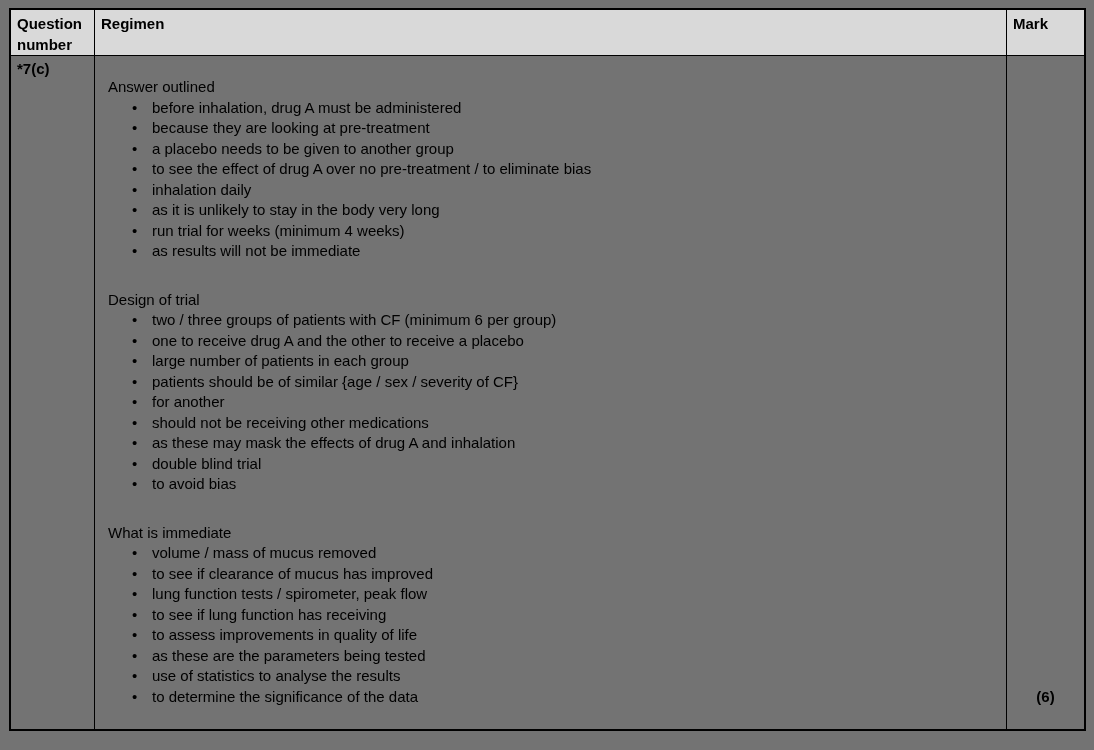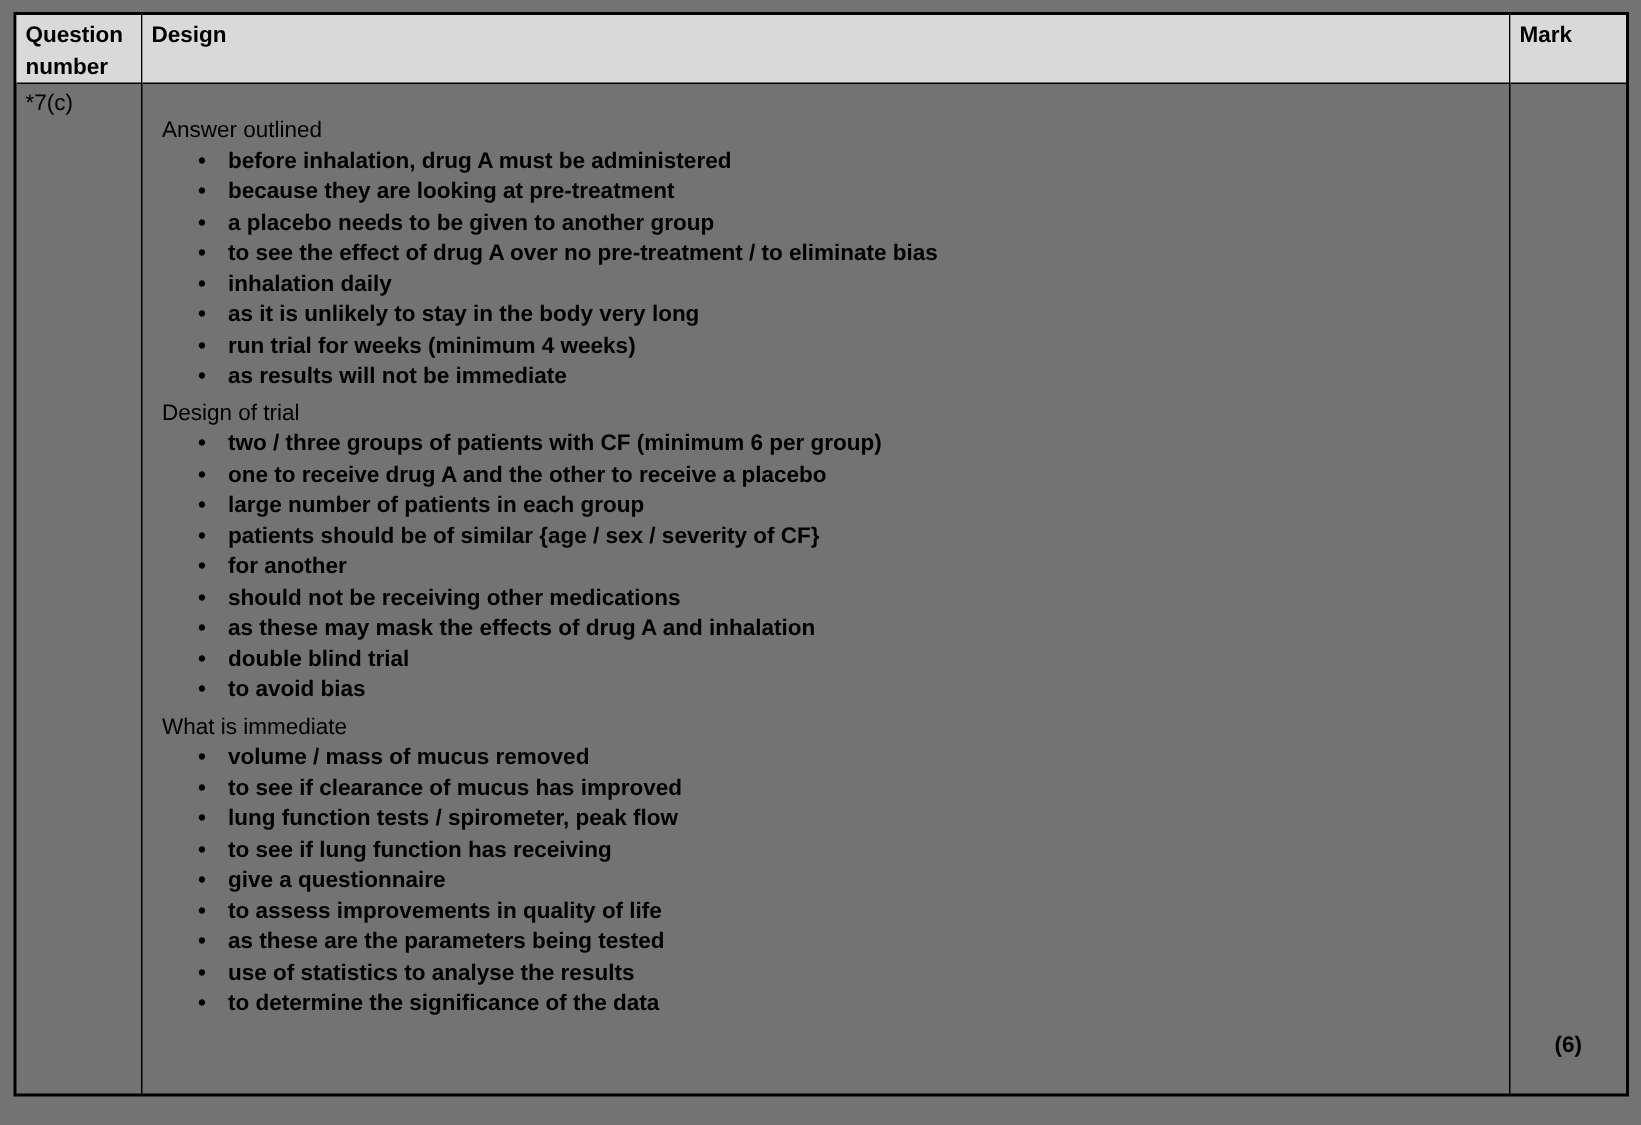--- a/index.html
+++ b/index.html
@@ -37,36 +37,35 @@
     background: var(--header-bg, #d9d9d9);
     border-bottom: 1px solid var(--border-color, #000);
     font-weight: bold;
     font-size: 15px;
     line-height: 21px;
     padding: 3px 6px 0 6px;
   }
   .hdr-q { white-space: pre-line; }
   .body-q {
     padding: 4px 6px 0 6px;
-    font-weight: normal;
+    font-weight: bold;
     font-size: 15px;
   }
   .body-a {
     padding: 21px 12px 0 13px;
     font-size: 15px;
     line-height: 20.5px;
   }
-  .answer-section { margin-top: 4px; }
+  .answer-section { margin-top: 28px; }
   .answer-section:first-child { margin-top: 0; }
   .section-title { margin: 0; }
   ul.bullets {
     margin: 0;
     padding: 0 0 0 44px;
     list-style: none;
-    font-weight: bold;
   }
   ul.bullets li { position: relative; }
   ul.bullets li::before {
     content: "\2022";
     position: absolute;
     left: -20px;
   }
   .body-m {
     display: flex;
     align-items: flex-end;
@@ -78,21 +77,21 @@
 </style>
 </head>
 <body>
 
 <div class="page">
   <div class="ms-table">
 
     <div class="cell hdr hdr-q border-r">Question
 number</div>
 
-    <div class="cell hdr border-r">Design</div>
+    <div class="cell hdr border-r">Regimen</div>
 
     <div class="cell hdr">Mark</div>
 
     <div class="cell body-q border-r">
       <span>*7(c)</span>
     </div>
 
     <div class="cell body-a border-r" id="answer-cell">
         <div class="answer-section">
           <div class="section-title">Answer outlined</div>
@@ -121,21 +120,20 @@
             <li>to avoid bias</li>
           </ul>
         </div>
         <div class="answer-section">
           <div class="section-title">What is immediate</div>
           <ul class="bullets">
             <li>volume / mass of mucus removed</li>
             <li>to see if clearance of mucus has improved</li>
             <li>lung function tests / spirometer, peak flow</li>
             <li>to see if lung function has receiving</li>
-            <li>give a questionnaire</li>
             <li>to assess improvements in quality of life</li>
             <li>as these are the parameters being tested</li>
             <li>use of statistics to analyse the results</li>
             <li>to determine the significance of the data</li>
           </ul>
         </div>
       </div>
 
     <div class="cell body-m">
       <span>(6)</span>

